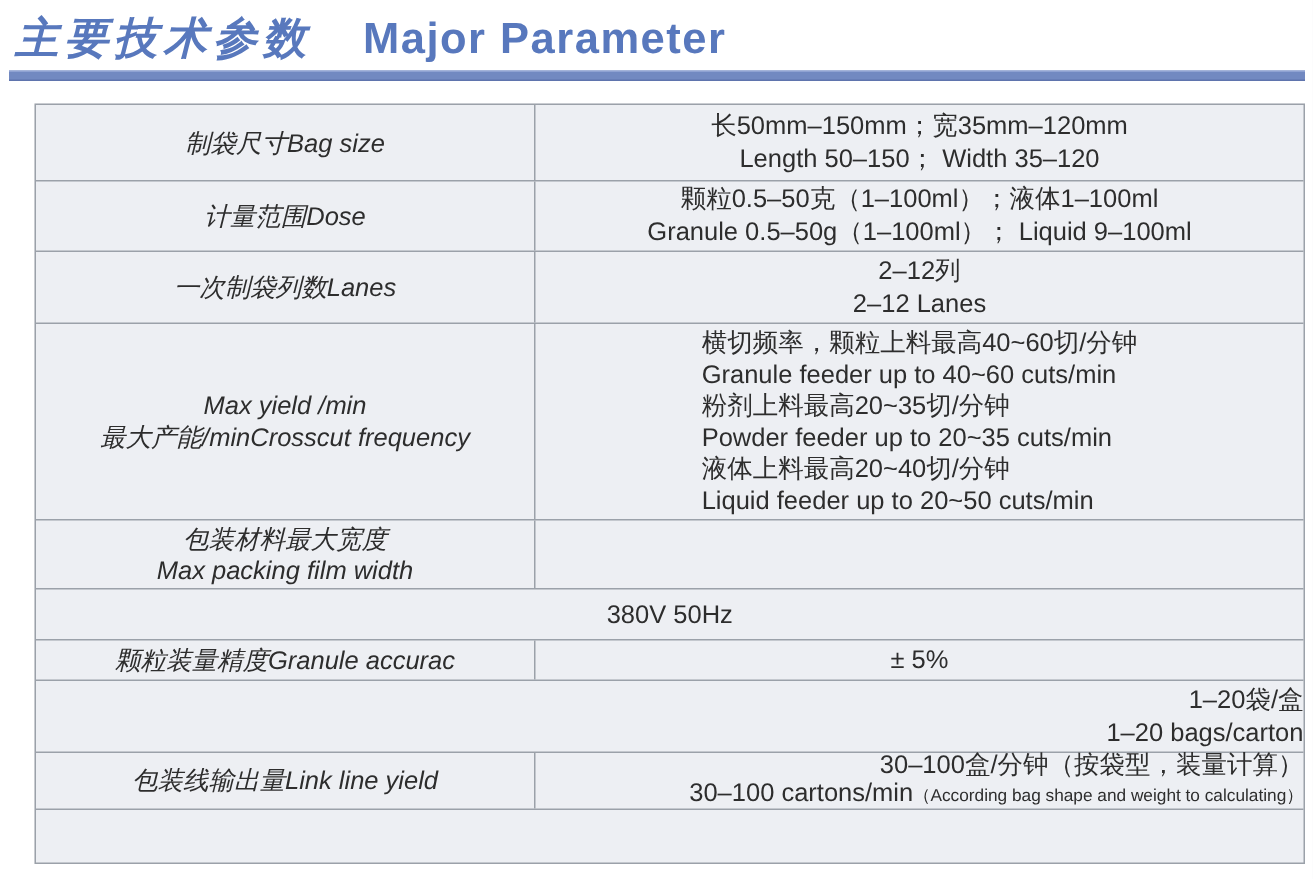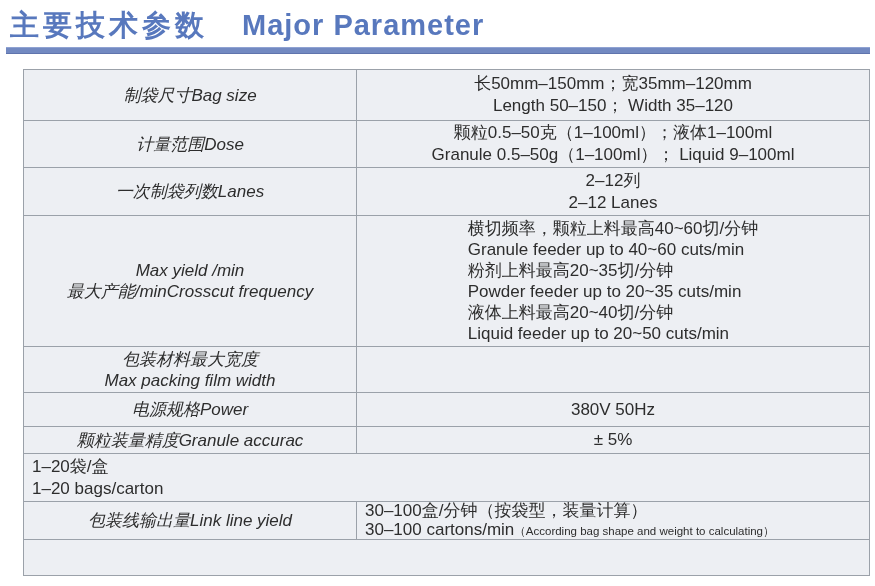--- a/index.html
+++ b/index.html
@@ -17,21 +17,21 @@
     color:var(--text);
   }
   .page{position:relative;width:875px;height:586px;background:#fff;overflow:hidden;}
 
   
   .title{
     position:absolute;left:10px;top:6px;
     font-size:29px;font-weight:bold;color:var(--accent);
     white-space:nowrap;
   }
-  .title .cn{letter-spacing:4px;}
+  .title .cn{letter-spacing:4px;font-style:italic;}
   .title .en{margin-left:34px;letter-spacing:1px;}
   .title-bar{
     position:absolute;left:6px;top:47px;width:864px;height:7px;
     background:var(--bar);
     border-top:1px solid #8fa2d2;border-bottom:1px solid #5f74ad;
   }
 
   
   .ptable{
     position:absolute;left:23px;top:69px;width:847px;
@@ -43,21 +43,21 @@
   .trow + .trow{border-top:1px solid var(--border);}
   .cell{display:flex;flex-direction:column;justify-content:center;}
   .lbl{
     width:333px;flex:0 0 333px;
     border-right:1px solid var(--border);
     align-items:center;text-align:center;
     line-height:21px;
     font-style:italic;
   }
   .val{flex:1 1 auto;align-items:center;text-align:center;}
-  .val.left{align-items:flex-start;text-align:left;padding-left:8px;}
+  .val.left{align-items:flex-end;text-align:left;padding-left:8px;margin-left:36px;}
   .val .left-block{text-align:left;line-height:21px;}
   .note{font-size:11.5px;}
   .h50{height:50px}.h47{height:47px}.h48{height:48px}.h131{height:131px}
   .h46{height:46px}.h34{height:34px}.h27{height:27px}.h38{height:38px}.h36{height:36px}
   .tight{line-height:19px;}
   .empty-cell{flex:1 1 auto;}
 </style>
 </head>
 <body>
 
@@ -118,23 +118,20 @@
     </div>
 
     <div class="trow h46">
       <div class="cell lbl">
         <div>包装材料最大宽度</div>
         <div>Max packing film width</div>
       </div>
     </div>
 
     <div class="trow h34">
-      <div class="cell lbl">
-        <div>电源规格Power</div>
-      </div>
       <div class="cell val">
         <div>380V 50Hz</div>
       </div>
     </div>
 
     <div class="trow h27">
       <div class="cell lbl">
         <div>颗粒装量精度Granule accurac</div>
       </div>
       <div class="cell val">

